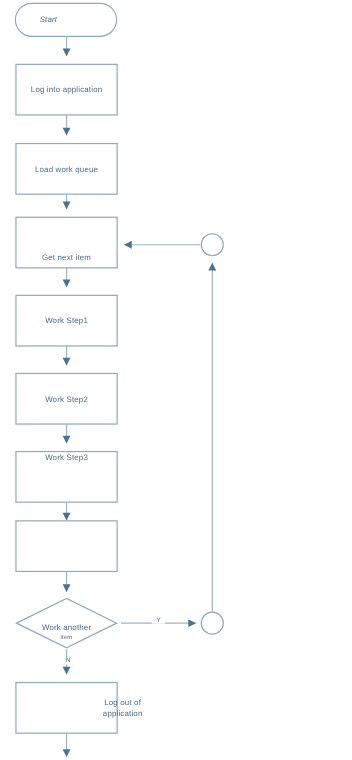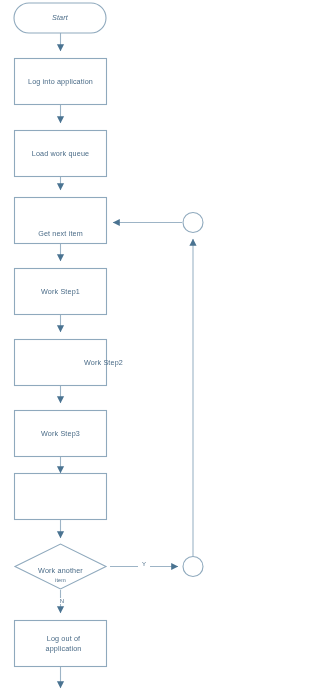--- a/index.html
+++ b/index.html
@@ -104,41 +104,41 @@
       <rect x="14.5" y="339.5" width="92" height="46"></rect>
       <rect x="14.5" y="410.5" width="92" height="46"></rect>
       <rect x="14.5" y="473.5" width="92" height="46"></rect>
       <polygon points="15,566.5 60.5,544 106,566.5 60.5,589"></polygon>
       <rect x="14.5" y="620.5" width="92" height="46"></rect>
       <circle cx="193" cy="222.5" r="10"></circle>
       <circle cx="193" cy="566.5" r="10"></circle>
     </g>
   </svg>
 
-  <div class="node-label" style="left:22px; top:3px; width:76px; height:30px;font-style:italic;">Start</div>
+  <div class="node-label" style="left:6px; top:3px; width:76px; height:30px;font-style:italic;">Start</div>
 
   <div class="node-label" style="left:14px; top:58px; width:93px; height:47px;">Log into application</div>
 
   <div class="node-label" style="left:14px; top:130px; width:93px; height:47px;">Load work queue</div>
 
   <div class="node-label" style="left:14px; top:210px; width:93px; height:47px;">Get next item</div>
 
   <div class="node-label" style="left:14px; top:268px; width:93px; height:47px;">Work Step1</div>
 
-  <div class="node-label" style="left:14px; top:339px; width:93px; height:47px;padding-left:43px;">Work Step2</div>
+  <div class="node-label" style="left:14px; top:339px; width:93px; height:47px;">Work Step2</div>
 
-  <div class="node-label" style="left:14px; top:410px; width:93px; height:47px;">Work Step3</div>
+  <div class="node-label" style="left:14px; top:392px; width:93px; height:47px;">Work Step3</div>
 
 
   <div style="position:absolute; left:15px; top:552px; width:91px; height:32px; display:flex; flex-direction:column; align-items:center; justify-content:flex-end;">
     <span class="node-label" style="position:relative; left:auto; top:auto; width:auto; height:auto;">Work another</span>
     <span class="node-label sub" style="position:relative; left:auto; top:auto; width:auto; height:auto; margin-top:1px;">item</span>
   </div>
 
-  <div class="node-label" style="left:14px; top:620px; width:99px; height:47px;">Log out of
+  <div class="node-label" style="left:14px; top:620px; width:99px; height:47px;padding-left:48px;">Log out of
 application</div>
 
   <div class="edge-label" style="left:138px; top:561px; width:10px;">Y</div>
 
   <div class="edge-label" style="left:56px; top:598px; width:10px;">N</div>
 
   <div class="hit" style="left:14px; top:3px; width:92px; height:31px;"></div>
   <div class="hit" style="left:14px; top:58px; width:93px; height:47px;"></div>
   <div class="hit" style="left:14px; top:130px; width:93px; height:47px;"></div>
   <div class="hit" style="left:14px; top:197px; width:93px; height:47px;"></div>

